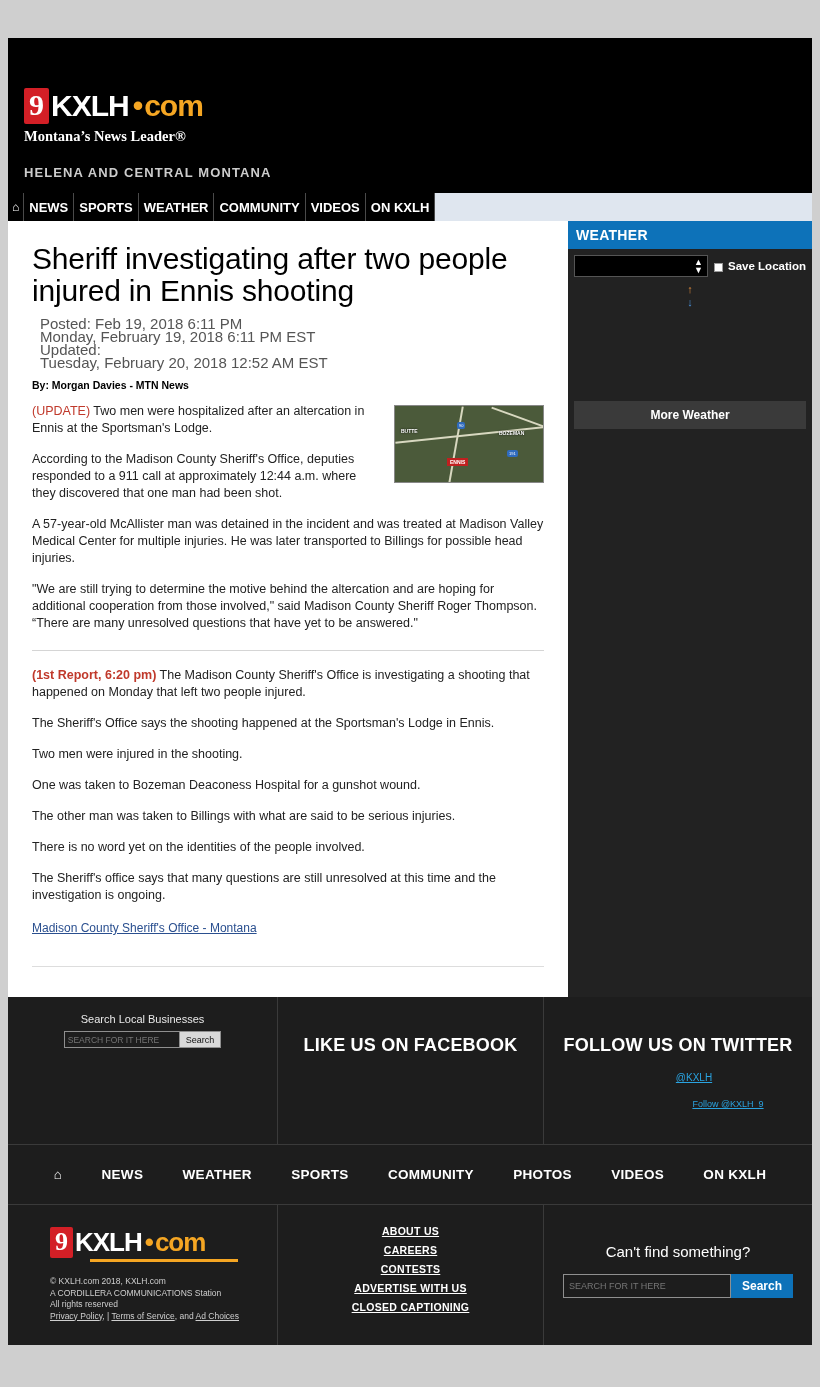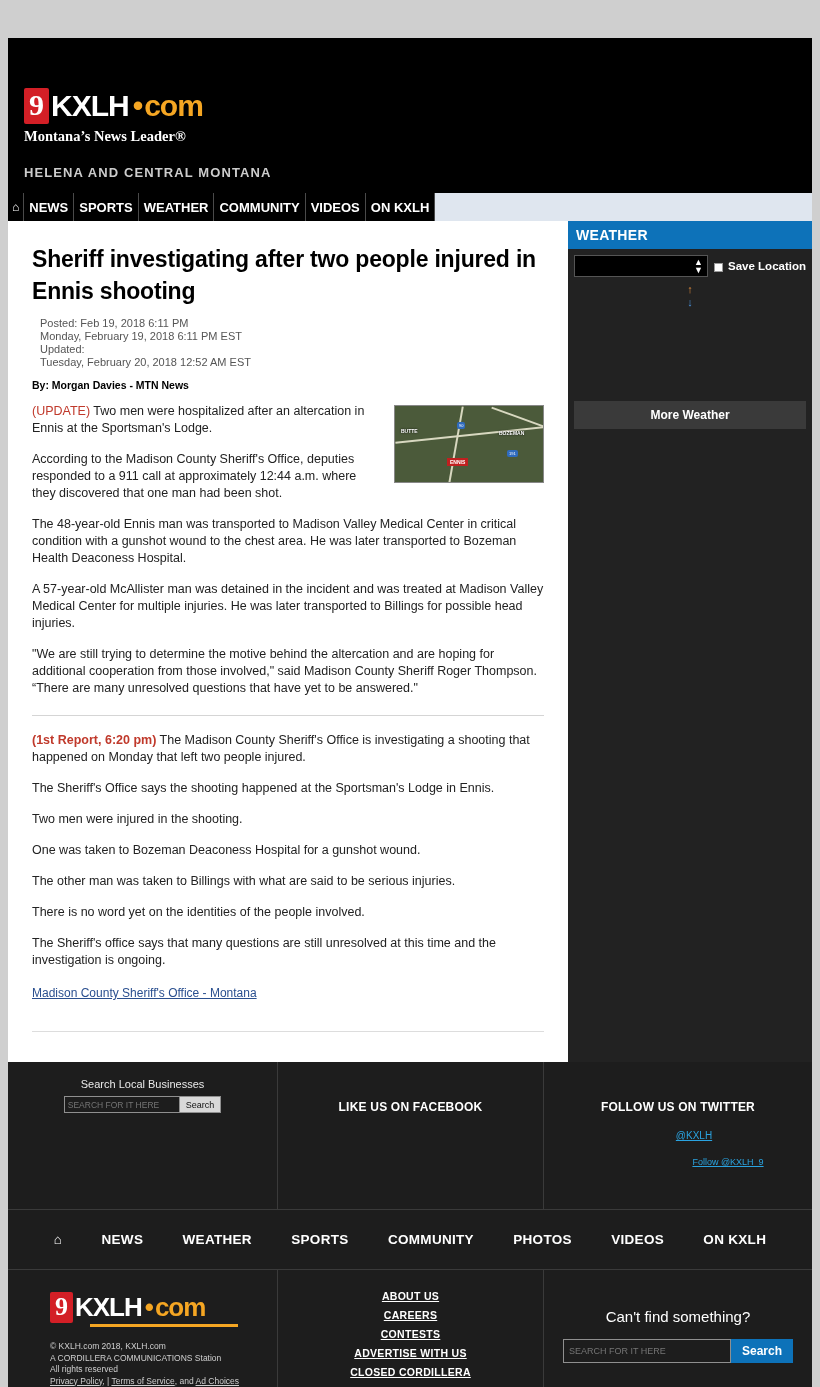--- a/index.html
+++ b/index.html
@@ -88,29 +88,29 @@
     display: flex;
     background: #ffffff;
     align-items: flex-start;
   }
   .article {
     width: 560px;
     padding: 22px 24px 30px 24px;
     background: #ffffff;
   }
   h1.headline {
-    font-size: 23px;
+    font-size: 30px;
     line-height: 32px;
     color: #000000;
-    font-weight: bold;
+    font-weight: normal;
     margin: 0 0 10px 0;
     letter-spacing: -0.2px;
   }
   .meta {
-    font-size: 11px;
+    font-size: 15px;
     color: #555555;
     line-height: 13px;
     margin-left: 8px;
   }
   .byline {
     font-size: 10.5px;
     color: #000000;
     font-weight: bold;
     margin-top: 10px;
     margin-bottom: 12px;
@@ -273,21 +273,21 @@
     font-size: 9px;
     background: #d9d9d9;
     color: #111;
     border: 1px solid #8f8f8f;
     border-left: 0;
     padding: 0 6px;
     cursor: pointer;
   }
   .f-title-lg {
     color: #ffffff;
-    font-size: 12px;
+    font-size: 18px;
     font-weight: bold;
     margin-top: 22px;
     letter-spacing: 0.2px;
   }
   .tw-handle {
     color: #2aa3e0;
     font-size: 10px;
     display: block;
     margin-top: 16px;
     text-align: center;
@@ -415,21 +415,20 @@
           <div class="road r3"></div>
           <div class="lbl" style="left:6px; top:22px;">BUTTE</div>
           <div class="lbl" style="left:104px; top:24px;">BOZEMAN</div>
           <div class="shield" style="left:62px; top:16px;">90</div>
           <div class="shield" style="left:112px; top:44px;">191</div>
           <div class="ennis">ENNIS</div>
         </div>
 
         <p class="body"><span class="update-tag">(UPDATE)</span><span> Two men were hospitalized after an altercation in Ennis at the Sportsman's Lodge.</span></p>
         <p class="body">According to the Madison County Sheriff's Office, deputies responded to a 911 call at approximately 12:44 a.m. where they discovered that one man had been shot.</p>
-        <p class="body">The 48-year-old Ennis man was transported to Madison Valley Medical Center in critical condition with a gunshot wound to the chest area. He was later transported to Bozeman Health Deaconess Hospital.</p>
         <p class="body">A 57-year-old McAllister man was detained in the incident and was treated at Madison Valley Medical Center for multiple injuries. He was later transported to Billings for possible head injuries.</p>
         <p class="body">"We are still trying to determine the motive behind the altercation and are hoping for additional cooperation from those involved," said Madison County Sheriff Roger Thompson. “There are many unresolved questions that have yet to be answered."</p>
 
         <hr class="sep">
 
         <p class="body"><span class="report-tag">(1st Report, 6:20 pm)</span><span> The Madison County Sheriff's Office is investigating a shooting that happened on Monday that left two people injured.</span></p>
         <p class="body">The Sheriff's Office says the shooting happened at the Sportsman's Lodge in Ennis.</p>
         <p class="body">Two men were injured in the shooting.</p>
         <p class="body">One was taken to Bozeman Deaconess Hospital for a gunshot wound.</p>
         <p class="body">The other man was taken to Billings with what are said to be serious injuries.</p>
@@ -507,21 +506,21 @@
             <div>All rights reserved</div>
             <div><a href="#">Privacy Policy</a><span>, | </span><a href="#">Terms of Service</a><span>, and </span><a href="#">Ad Choices</a></div>
           </div>
         </div>
 
         <div class="f-col2 b f-links">
           <a href="#">ABOUT US</a>
           <a href="#">CAREERS</a>
           <a href="#">CONTESTS</a>
           <a href="#">ADVERTISE WITH US</a>
-          <a href="#">CLOSED CORDILLERA</a>
+          <a href="#">CLOSED CAPTIONING</a>
         </div>
 
         <div class="f-col2 c">
           <div class="cant-find">Can't find something?</div>
           <div class="search-big">
             <input type="text" placeholder="SEARCH FOR IT HERE" style="">
             <button>Search</button>
           </div>
         </div>
       </div>

